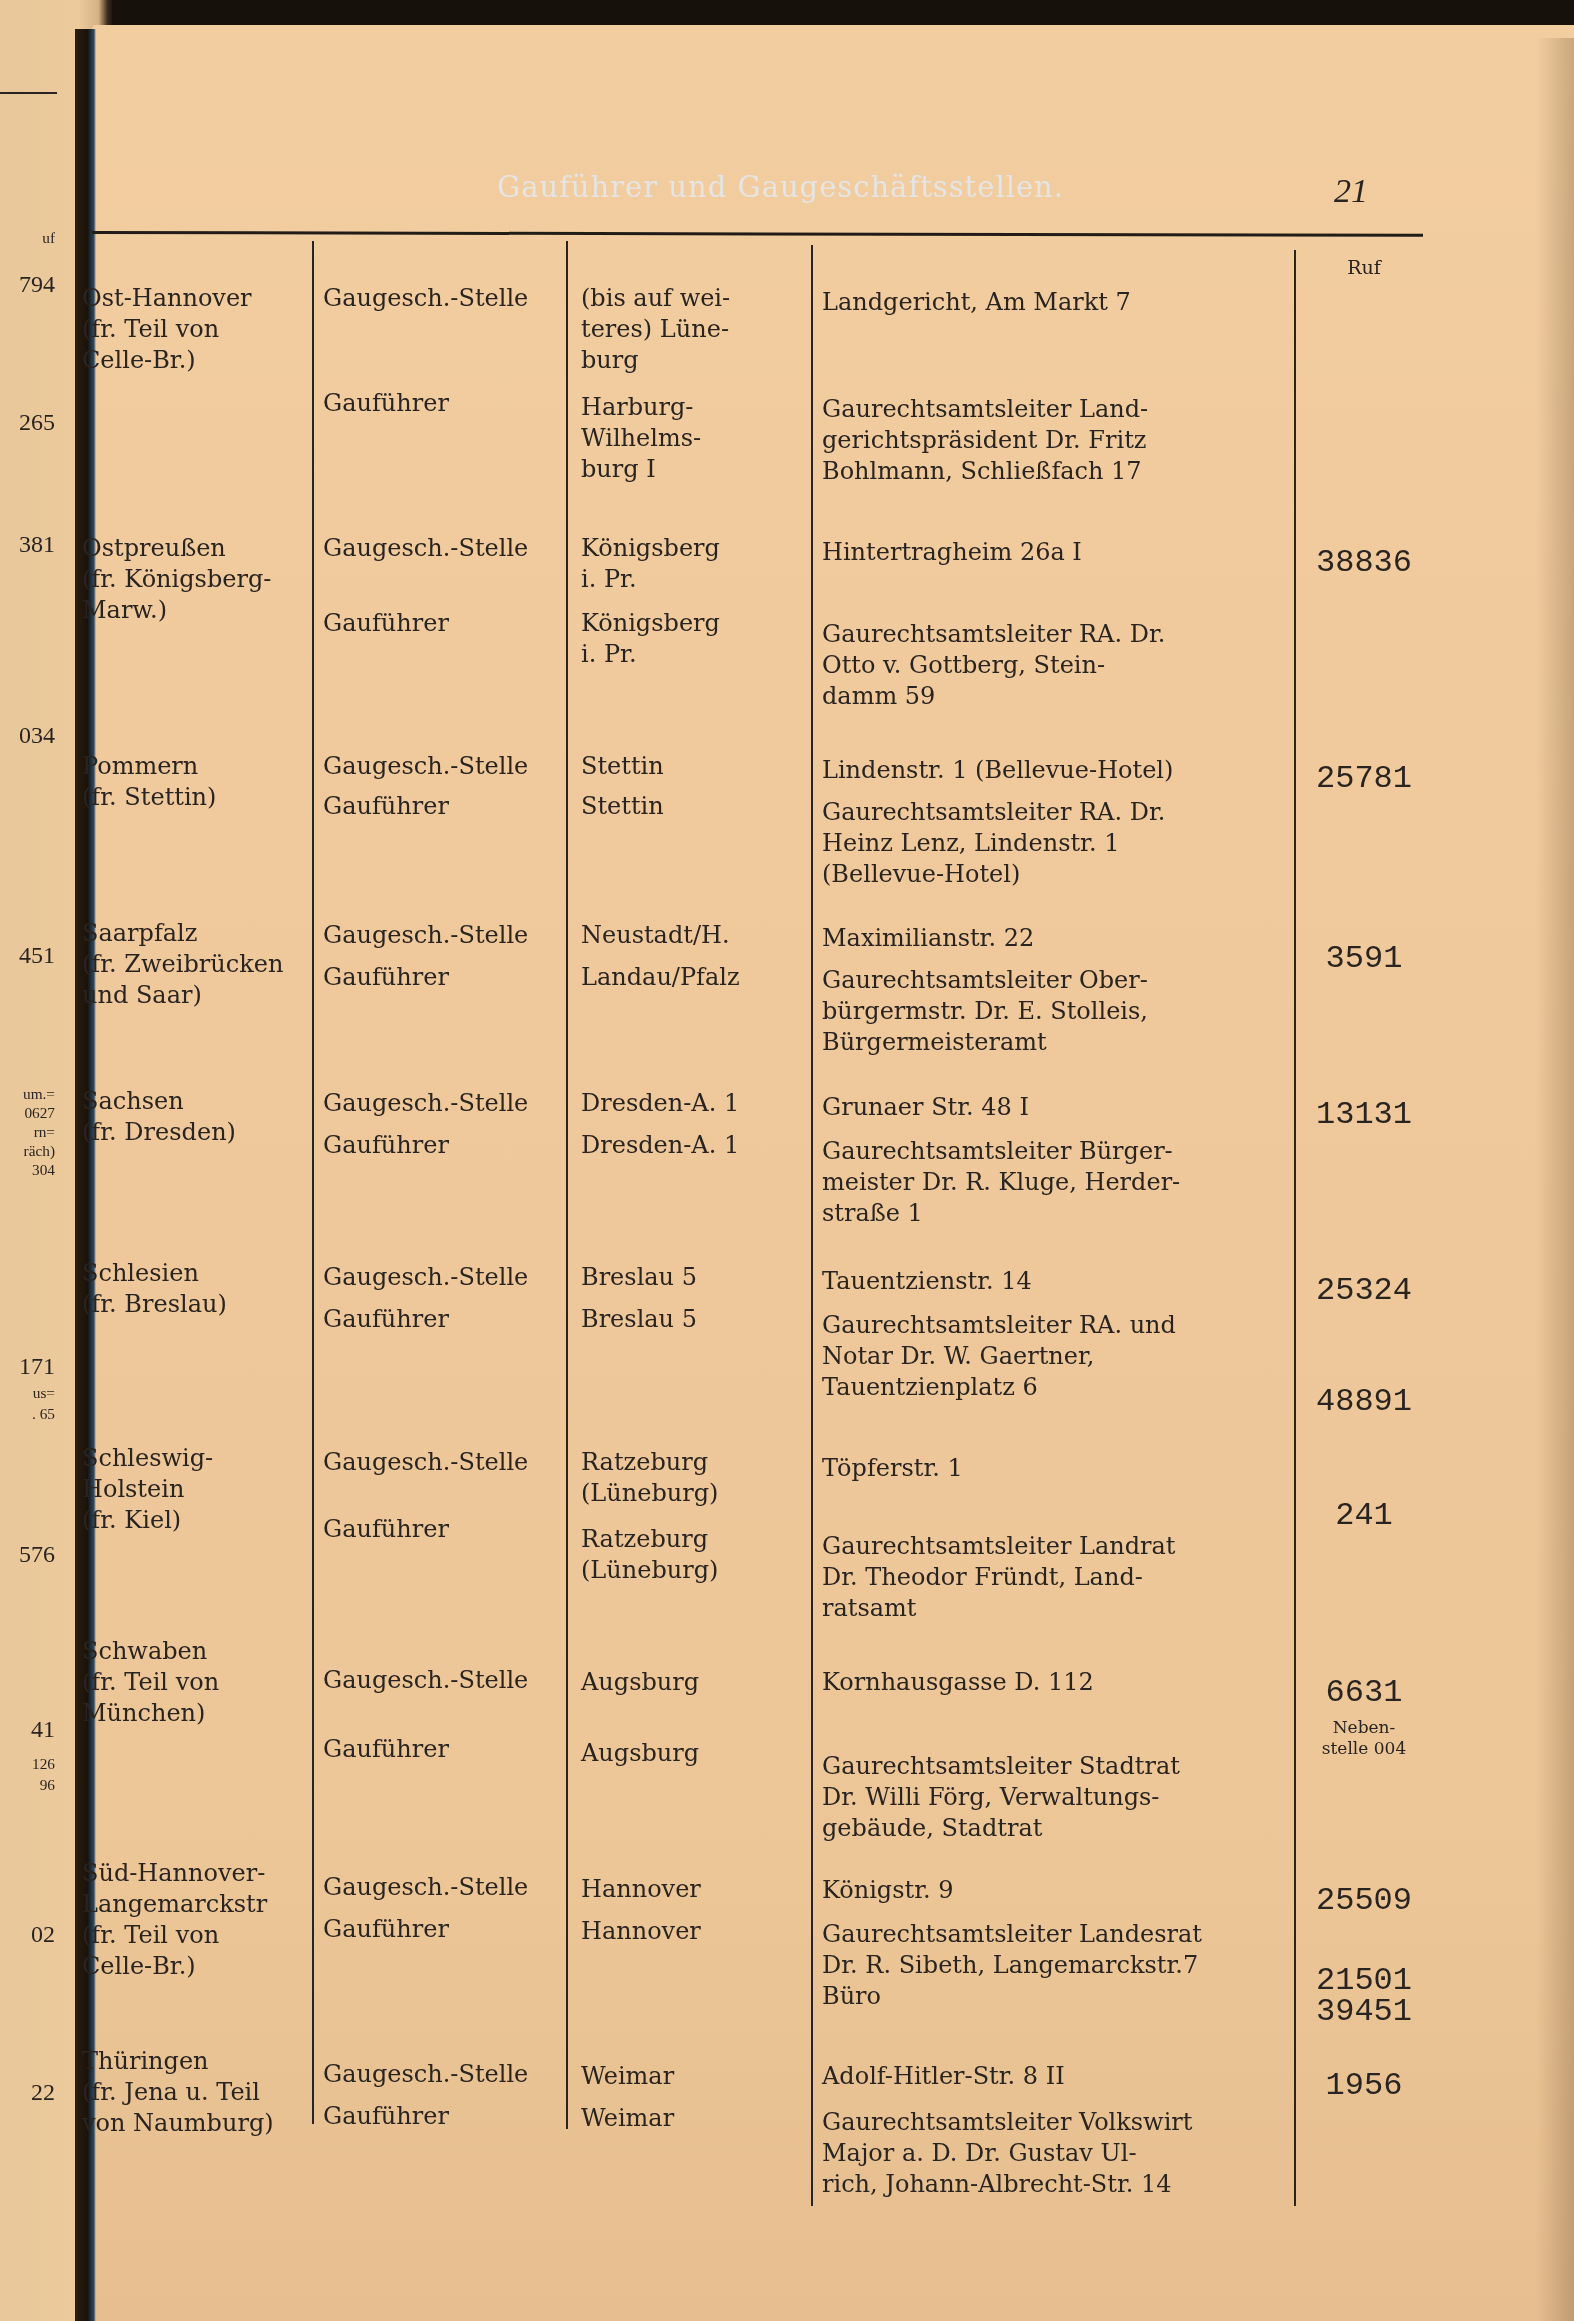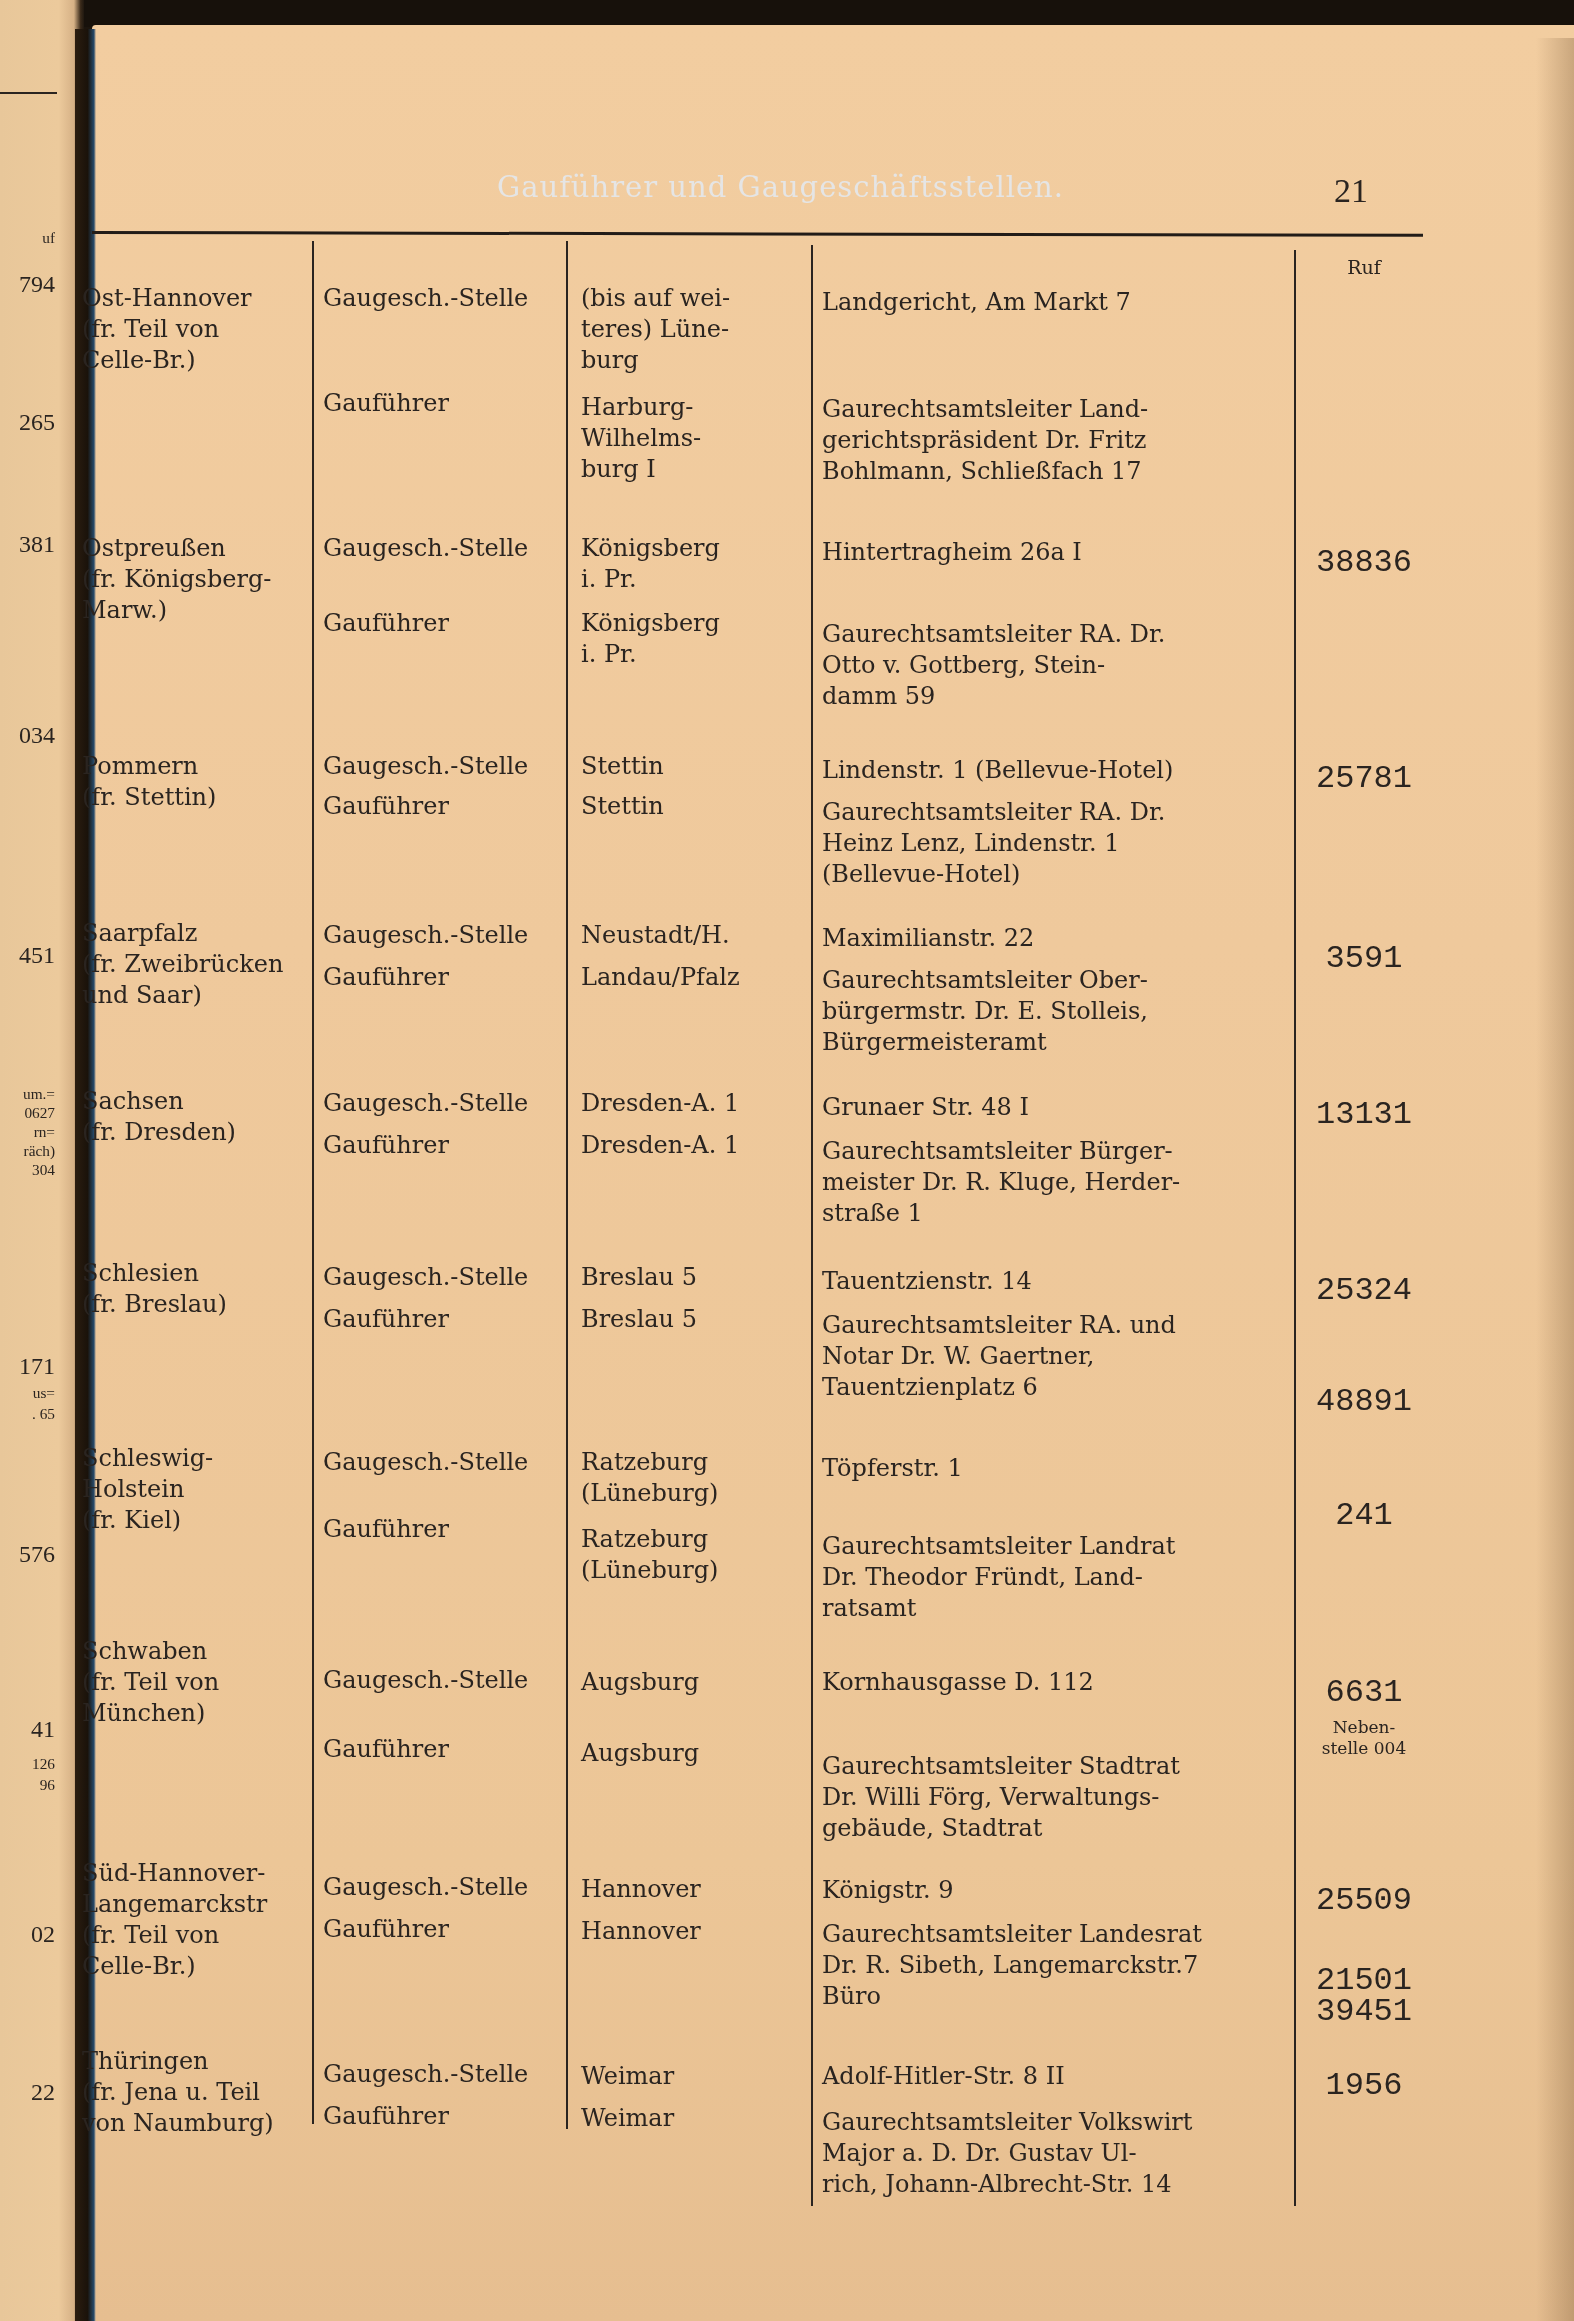--- a/index.html
+++ b/index.html
@@ -5,20 +5,21 @@
   html, body { margin:0; padding:0; }
   body {
     width:1574px; height:2322px; position:relative; overflow:hidden;
     background:#1c150e;
     font-family:"DejaVu Serif", serif;
     color:#2a2420;
   }
   .prev-page {
     position:absolute; left:0; top:0; width:84px; height:2322px;
     background:linear-gradient(90deg,#e8c79a 0%,#ecca9c 70%,#d6b186 88%,#3a2a1a 96%,#201810 100%);
+    padding-left:28px;
   }
   .prev-page .rule { position:absolute; left:0; top:92px; width:57px; border-top:2.9px solid #2a2420; }
   .prev-num { position:absolute; left:0; width:55px; text-align:right; font-family:"Liberation Serif", serif; color:#2a2420; white-space:nowrap; overflow:hidden; }
   .prev-num.big { font-size:24px; }
   .prev-num.small { font-size:15.3px; line-height:17px; }
   .spine {
     position:absolute; left:75px; top:29px; width:21px; height:2294px;
     background:linear-gradient(90deg,#2b1d10,#1a120a 60%,#264a6a 90%,#f0caa0 100%);
   }
   .page {
@@ -27,21 +28,21 @@
     border-top-left-radius:3.8px;
   }
   .top-dark { position:absolute; left:0; top:0; width:1574px; height:27px; background:#17110b; }
   .right-shade { position:absolute; right:0; top:38px; width:38px; height:2284px; background:linear-gradient(90deg,rgba(0,0,0,0),rgba(80,50,20,0.25)); }
 
   .running-head {
     position:absolute; top:170px; left:497px; font-size:29px; letter-spacing:1px;
     font-family:"DejaVu Serif", serif; color:#e5e5e5;
   }
   .page-num {
-    position:absolute; top:172px; left:1334px; font-size:34px; font-family:"Liberation Serif", serif; color:#2a2420;
+    position:absolute; top:172px; left:1334px; font-size:34px; font-family:"Liberation Serif", serif; color:#2a2420;font-style:italic;
   }
   .head-rule { position:absolute; left:92px; top:231px; width:1331px; border-top:3.8px solid #221c18; transform:rotate(0.12deg); transform-origin:left; }
 
   .vline { position:absolute; width:1.9px; background:#2a2420; }
 
   .cell { position:absolute; font-size:24px; line-height:31px; white-space:pre-line; color:#2a2420; }
   .c1 { left:82px; width:220px; }
   .c2 { left:323px; width:239px; }
   .c3 { left:581px; width:229px; }
   .c4 { left:822px; width:468px; }

